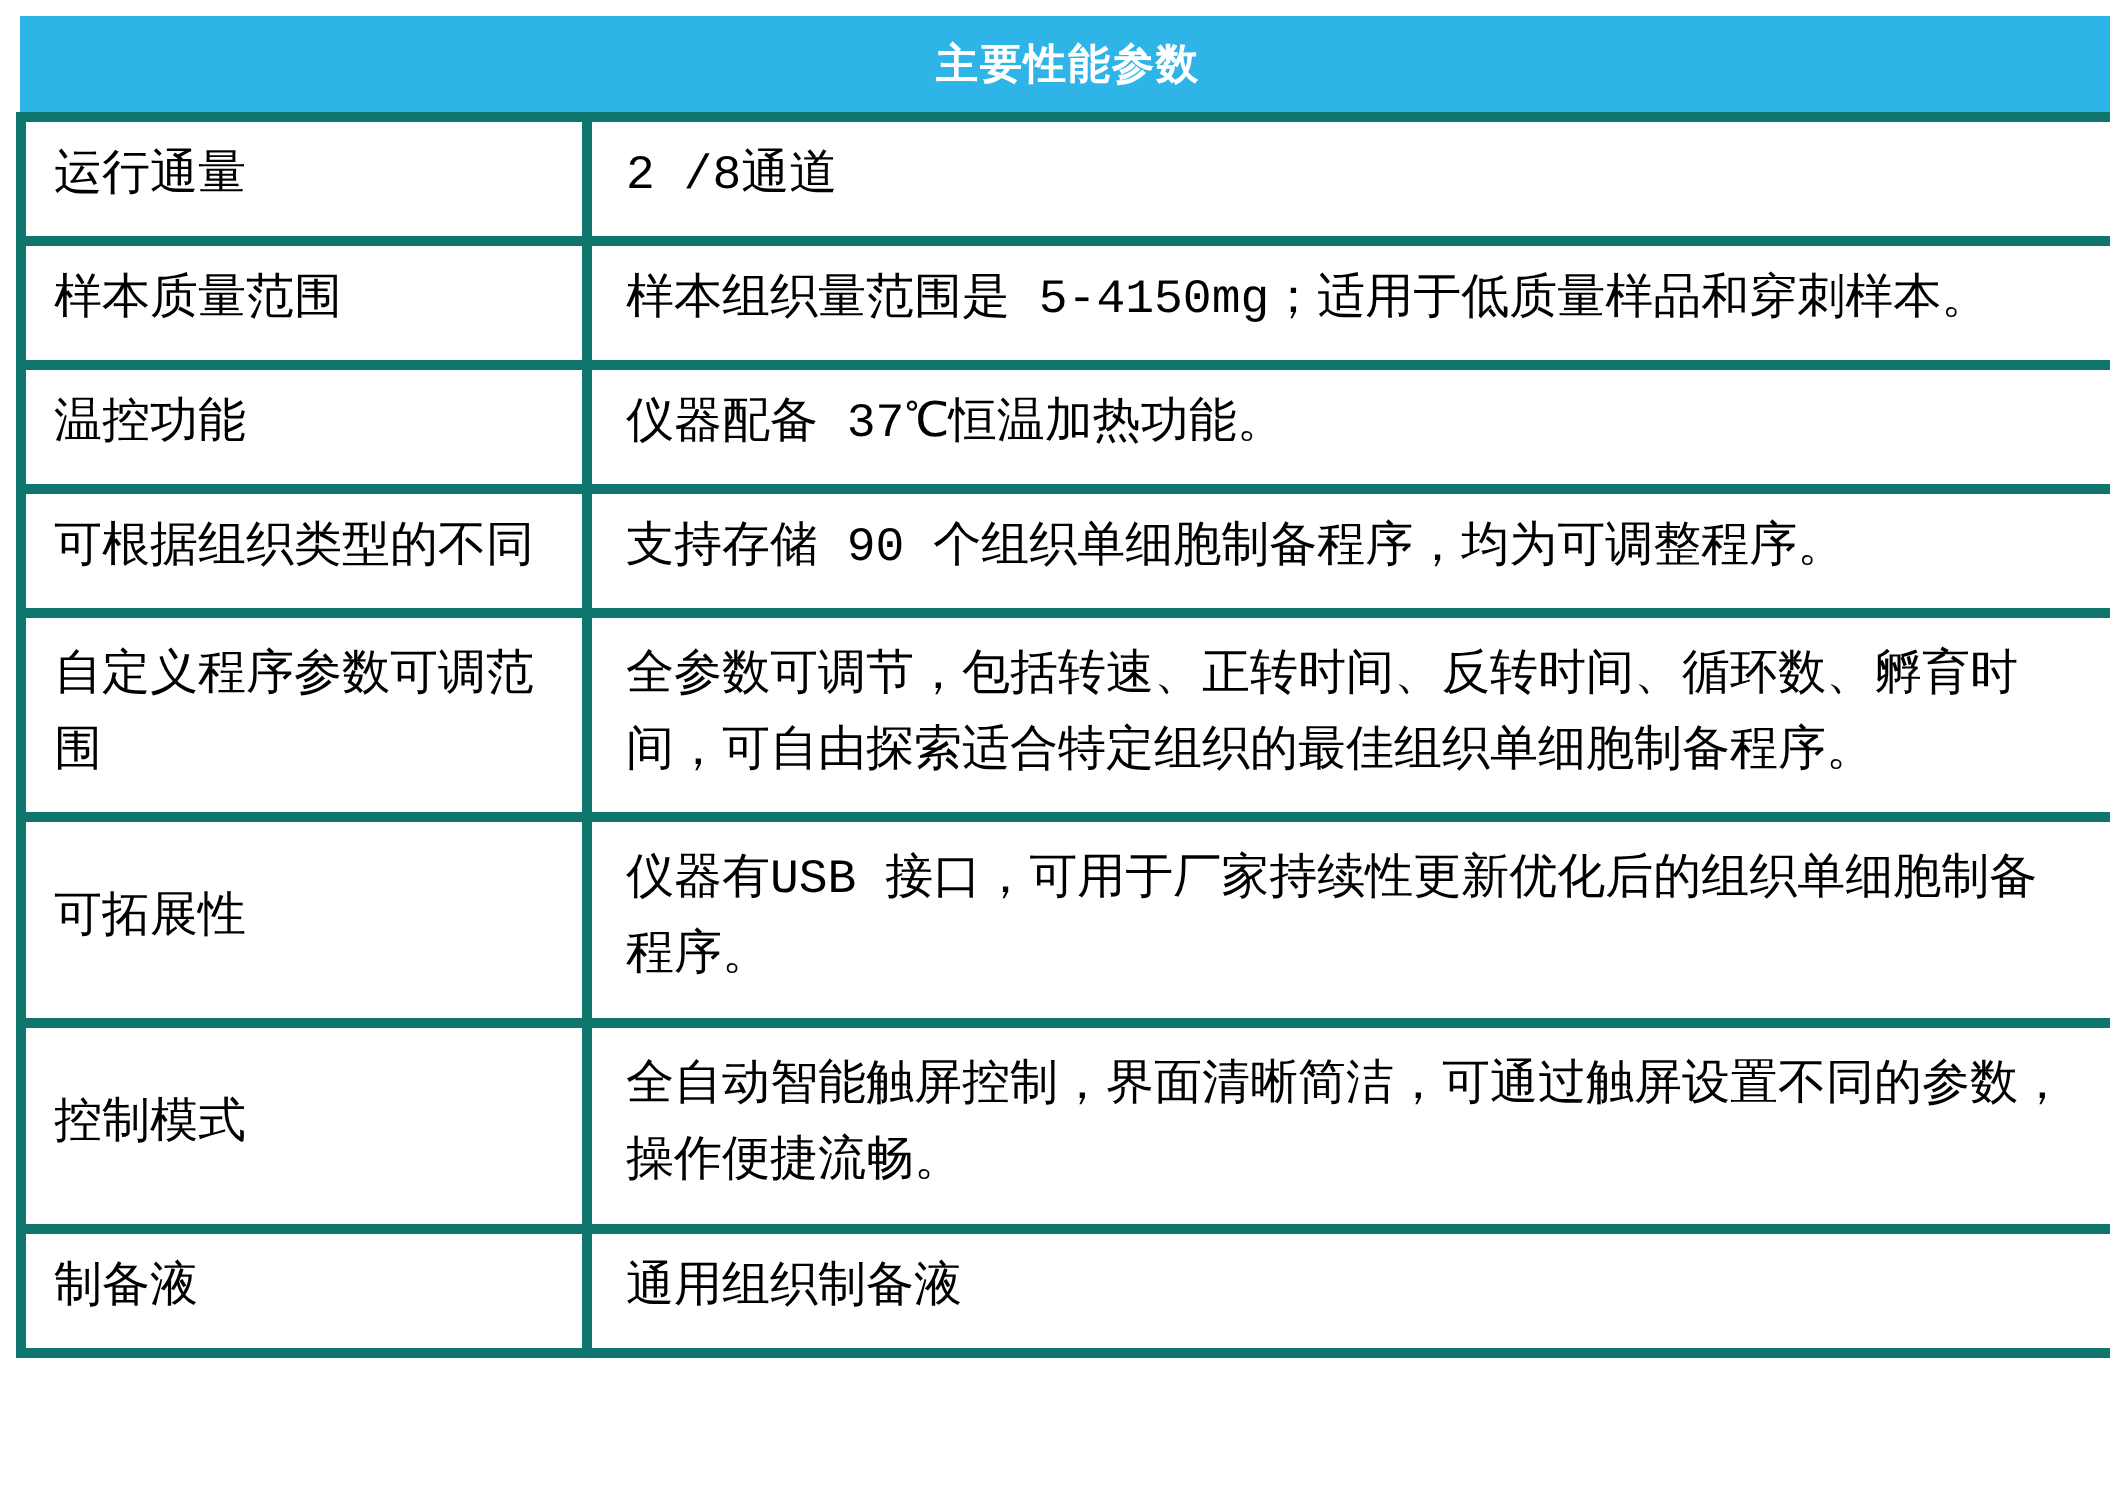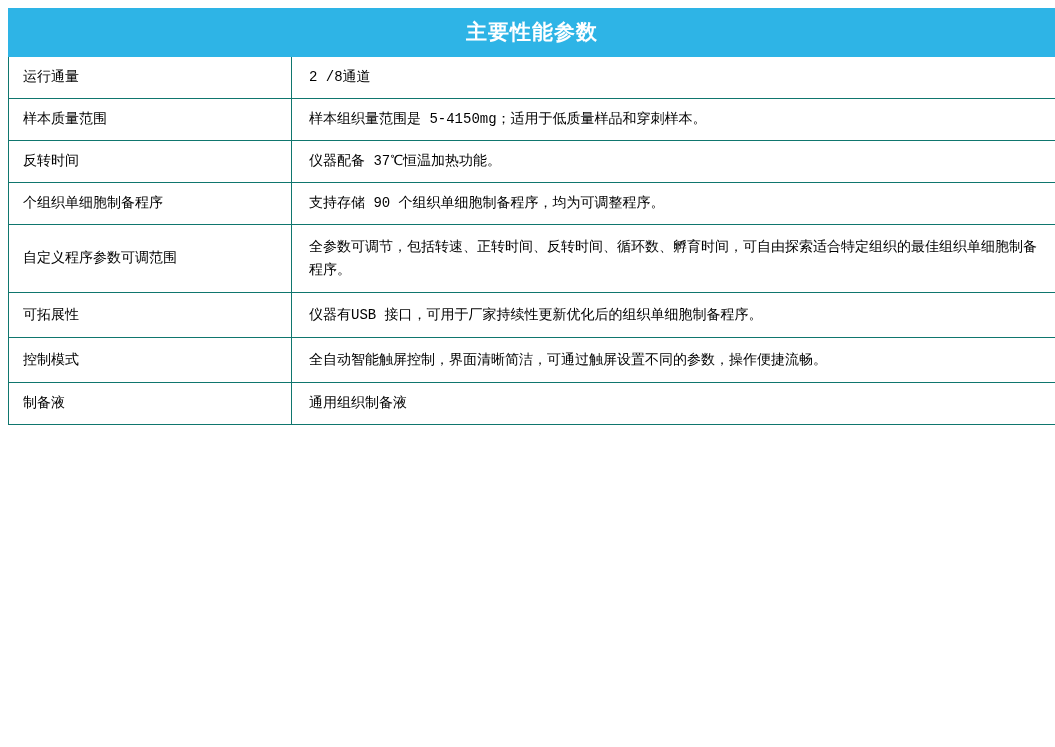--- a/index.html
+++ b/index.html
@@ -28,22 +28,22 @@
     background: #2EB4E6;
     color: #ffffff;
     font-size: 21px;
     font-weight: bold;
     text-align: center;
     letter-spacing: 1px;
     padding: 9px 0 10px 0;
     border: 1px solid #2EB4E6;
   }
   .spec-table td {
-    border: 1px solid #0f766e;
-    font-size: 14px;
+    border: 5px solid #0f766e;
+    font-size: 24px;
     line-height: 1.58;
     vertical-align: middle;
     padding: 11px 14px 11px 16px;
     word-break: break-word;
   }
   .spec-table td.label {
     padding-left: 14px;
   }
   .spec-table td.value {
     padding-left: 17px;
@@ -70,25 +70,25 @@
   <tbody>
       <tr class="single">
         <td class="label">运行通量</td>
         <td class="value">2 /8通道</td>
       </tr>
       <tr class="single">
         <td class="label">样本质量范围</td>
         <td class="value">样本组织量范围是 5-4150mg；适用于低质量样品和穿刺样本。</td>
       </tr>
       <tr class="single">
-        <td class="label">反转时间</td>
+        <td class="label">温控功能</td>
         <td class="value">仪器配备 37℃恒温加热功能。</td>
       </tr>
       <tr class="single">
-        <td class="label">个组织单细胞制备程序</td>
+        <td class="label">可根据组织类型的不同</td>
         <td class="value">支持存储 90 个组织单细胞制备程序，均为可调整程序。</td>
       </tr>
       <tr>
         <td class="label">自定义程序参数可调范围</td>
         <td class="value">全参数可调节，包括转速、正转时间、反转时间、循环数、孵育时间，可自由探索适合特定组织的最佳组织单细胞制备程序。</td>
       </tr>
       <tr>
         <td class="label">可拓展性</td>
         <td class="value">仪器有USB 接口，可用于厂家持续性更新优化后的组织单细胞制备程序。</td>
       </tr>

